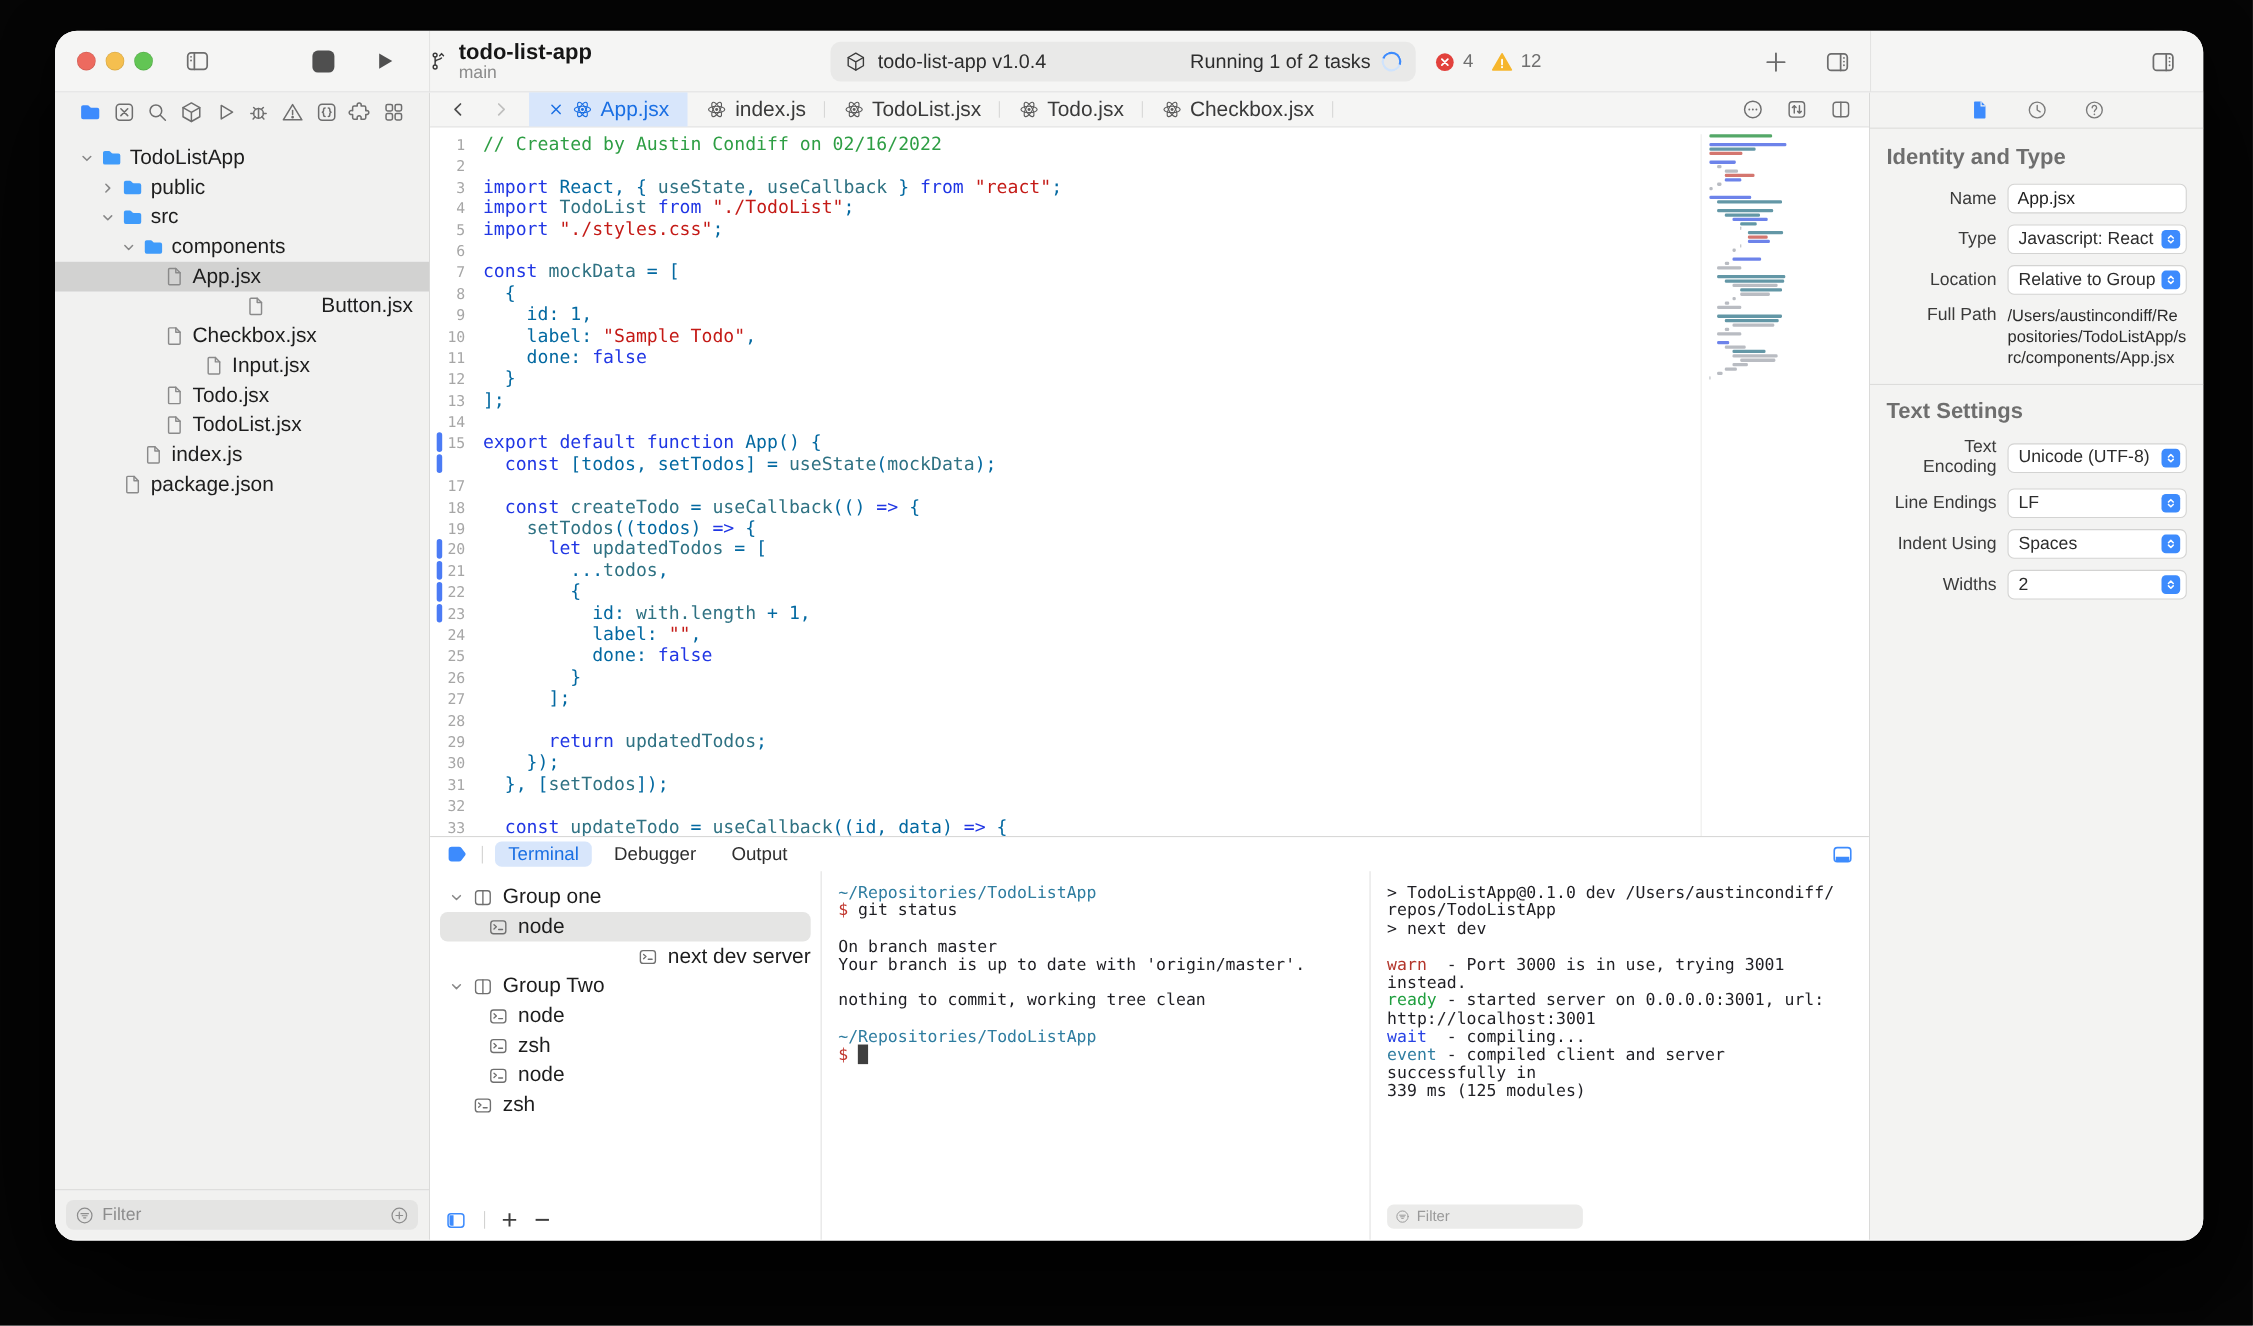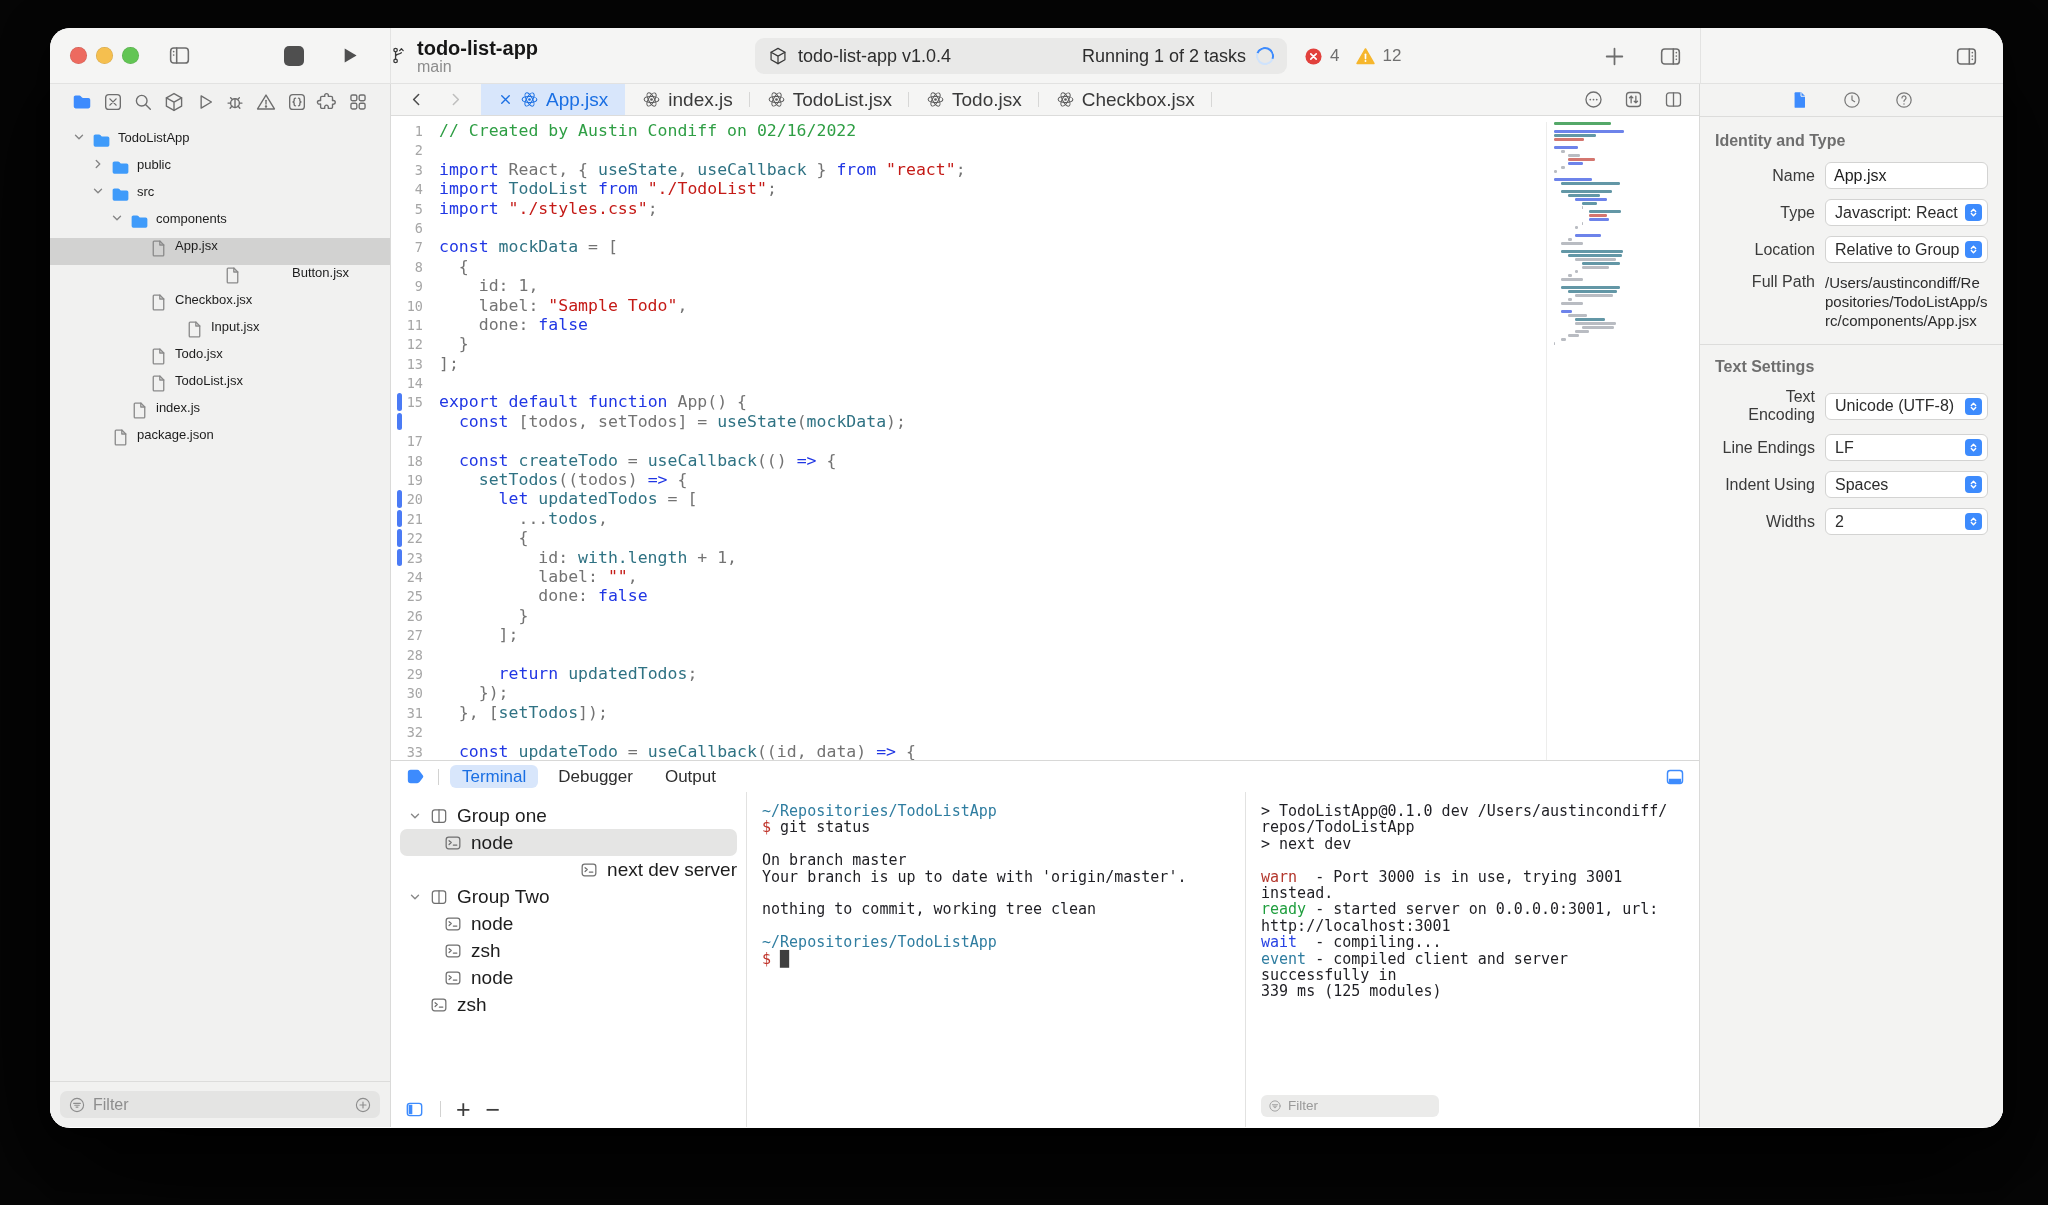--- a/index.html
+++ b/index.html
@@ -34,21 +34,21 @@
   .tbdiv{position:absolute;top:0;bottom:0;width:1px;background:rgba(0,0,0,.07)}
   
   .content{display:flex;height:1043px;background:#fff}
   
   .sidebar{width:340px;background:#f1f1f0;display:flex;flex-direction:column}
   .nav-icons{height:36px;display:flex;align-items:center;justify-content:space-between;padding:0 21px}
   .nav-icon{color:#6e6e6e;cursor:default}
   .nav-icon svg{width:22px;height:22px}
   .nav-icon.active{color:#3d8bfd}
   .tree{flex:1;padding-top:10px;overflow:hidden}
-  .trow{height:27px;display:flex;align-items:flex-start;font-size:13px;color:#1d1d1d;white-space:nowrap}
+  .trow{height:27px;display:flex;align-items:center;font-size:19px;color:#1d1d1d;white-space:nowrap}
   .trow.sel{background:#d2d2d1}
   .chev{width:17px;display:inline-flex;justify-content:center;color:#878787;flex:none}
   .chev svg{width:14px;height:14px}
   .chev.r svg{transform:rotate(-90deg)}
   .ticon{width:25px;display:inline-flex;justify-content:center;margin:0 4px 0 2px;flex:none}
   .ticon svg{width:21px;height:21px}
   .ticon.fold{color:#3f9bfa}.ticon.doc{color:#8a8a8a}
   .sidebar-filter{border-top:1px solid #dcdcdb;padding:9px 10px}
   .fpill{height:27px;background:#e4e4e3;border-radius:7px;display:flex;align-items:center;gap:7px;padding:0 8px;color:#8d8d8d;font-size:16px}
   .fpill svg{width:18px;height:18px}
@@ -68,21 +68,21 @@
   .tclose{color:#1a6fe3;display:inline-flex}
   .tclose svg{width:15px;height:15px}
   .tbr-icons{margin-left:auto;display:flex;gap:19px;padding-right:15px;color:#6f6f6f}
   .tbr-icons svg{width:21px;height:21px}
   
   .editor{flex:1;position:relative;overflow:hidden;background:#fff}
   #code{padding-top:5px;font-family:"DejaVu Sans Mono",monospace}
   .cl{position:relative;height:19.4px;line-height:19.4px;font-size:16.5px;white-space:pre}
   .gut{display:inline-block;width:48px;text-align:right;padding-right:16px;font-size:13.5px;color:#a6a6a6}
   .chbar{position:absolute;left:6px;top:1px;bottom:1px;width:5px;border-radius:2.5px;background:#4b7bf5}
-  .tk-c{color:#2e9e44}.tk-k{color:#2036e4}.tk-s{color:#c41a16}.tk-t{color:#2f7283}.tk-p{color:#737373}
+  .tk-c{color:#2e9e44}.tk-k{color:#2036e4}.tk-s{color:#c41a16}.tk-t{color:#2f7283}.tk-p{color:#0369a1}
   #minimap{position:absolute;top:6px;right:57px;bottom:0;width:96px;border-left:1px solid #ededec;padding-left:7px}
   .mrow{height:4px}
   .mbar{display:block;height:2.5px;border-radius:1.2px}
   .mm-g{background:#54a868}.mm-k{background:#6d83ea}.mm-r{background:#d4766f}.mm-t{background:#6397a6}.mm-p{background:#b9bcc2}
   
   .terminal{height:367px;border-top:1px solid #d8d8d7;display:flex;flex-direction:column;background:#fff}
   .term-header{height:31px;display:flex;align-items:center;gap:11px;padding:0 13px}
   .ttag svg{width:23px;height:23px}
   .vdiv{width:1px;height:16px;background:#d2d2d1}
   .ttabs{display:flex;gap:8px}
@@ -109,21 +109,21 @@
   .t-warn{color:#b3362c}.t-ready{color:#1f9e3e}.t-wait{color:#2742e4}.t-event{color:#2f7da0}.t-cursor{color:#3f3f3f}
   .pane-filter{position:absolute;left:15px;bottom:10px;width:178px;height:22px;background:#ebebea;border-radius:6px;
     display:flex;align-items:center;gap:6px;padding:0 7px;color:#999;font-size:13.5px;font-family:"Liberation Sans",sans-serif}
   .pane-filter svg{width:14px;height:14px}
   
   .inspector{width:303px;background:#f3f3f2;display:flex;flex-direction:column}
   .insp-icons{height:33px;display:flex;align-items:center;justify-content:center;gap:32px;border-bottom:1px solid #dcdcdb;color:#7a7a7a}
   .insp-icons svg{width:20px;height:20px}
   .insp-icons .act{color:#3d8bfd}
   .insp-body{padding:13px 15px;font-size:16px;color:#2c2c2c}
-  .isec-h{color:#6e6e6e;font-weight:700;font-size:16px;margin:2px 0 12px}
+  .isec-h{color:#6e6e6e;font-weight:700;font-size:20px;margin:2px 0 12px}
   .irow{display:flex;align-items:center;margin-bottom:10px}
   .irow.top{align-items:flex-start}
   .ilabel{width:100px;text-align:right;margin-right:10px;color:#3a3a3a;flex:none;font-size:16px}
   .ifield{flex:1;height:27px;border:1px solid #d3d3d2;border-radius:6px;background:#fff;padding:0 8px;font-size:16px;color:#1d1d1d;font-family:"Liberation Sans",sans-serif;outline:none;min-width:0}
   .iselect{flex:1;height:27px;border:1px solid #d3d3d2;border-radius:6px;background:#fff;display:flex;align-items:center;gap:4px;padding:0 5px 0 9px;font-size:16px;min-width:0}
   .iselect .v{flex:1;white-space:nowrap;overflow:hidden}
   .stepper{width:17px;height:17px;border-radius:4px;background:#3d8bfd;display:flex;align-items:center;justify-content:center;flex:none}
   .stepper svg{width:13px;height:13px}
   .ipath{flex:1;font-size:15px;line-height:19px;word-break:break-all;color:#2b2b2b}
   .isep{border-top:1px solid #dcdcdb;margin:14px -15px 13px}

